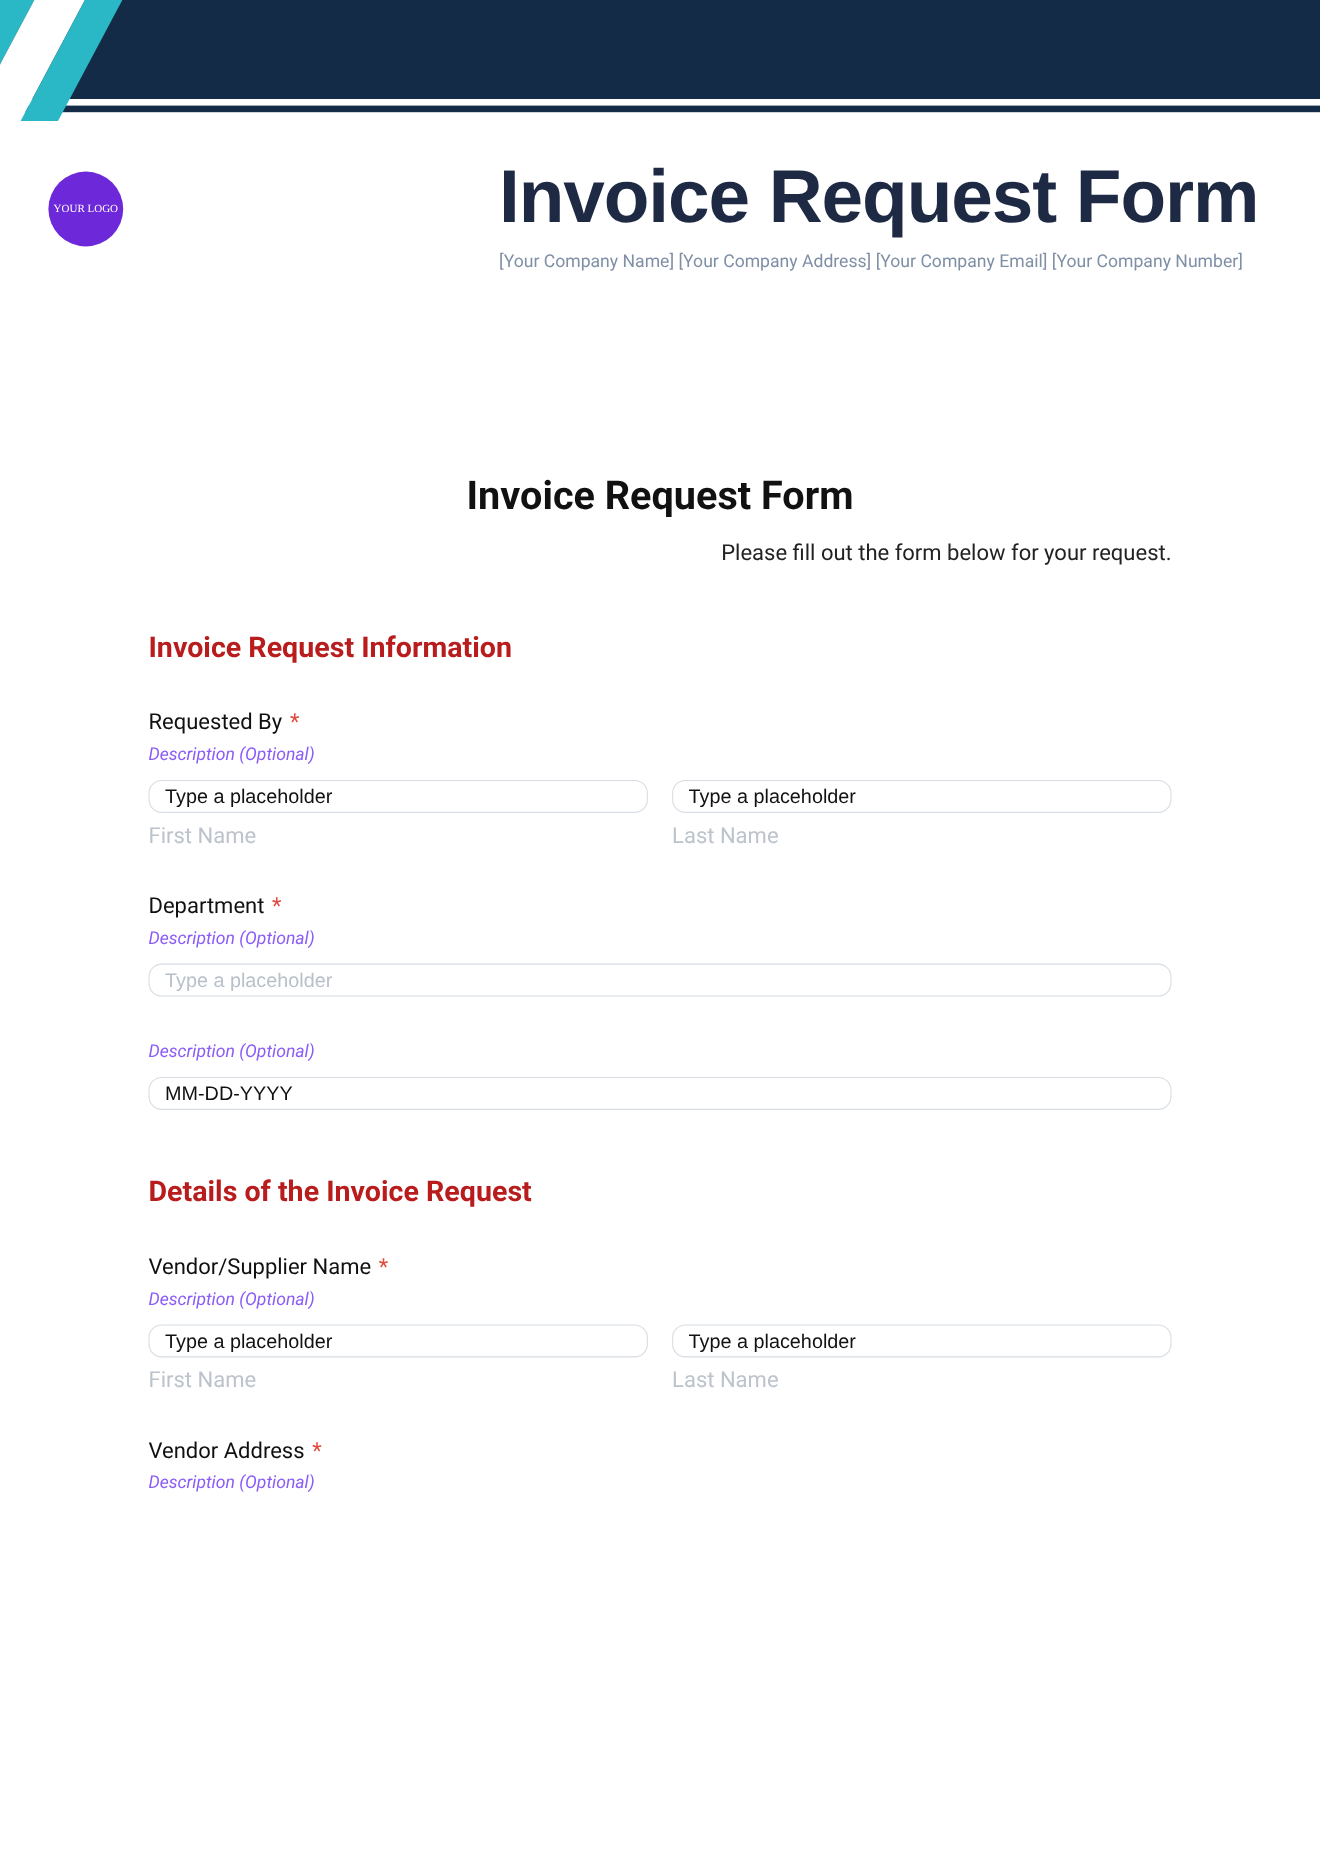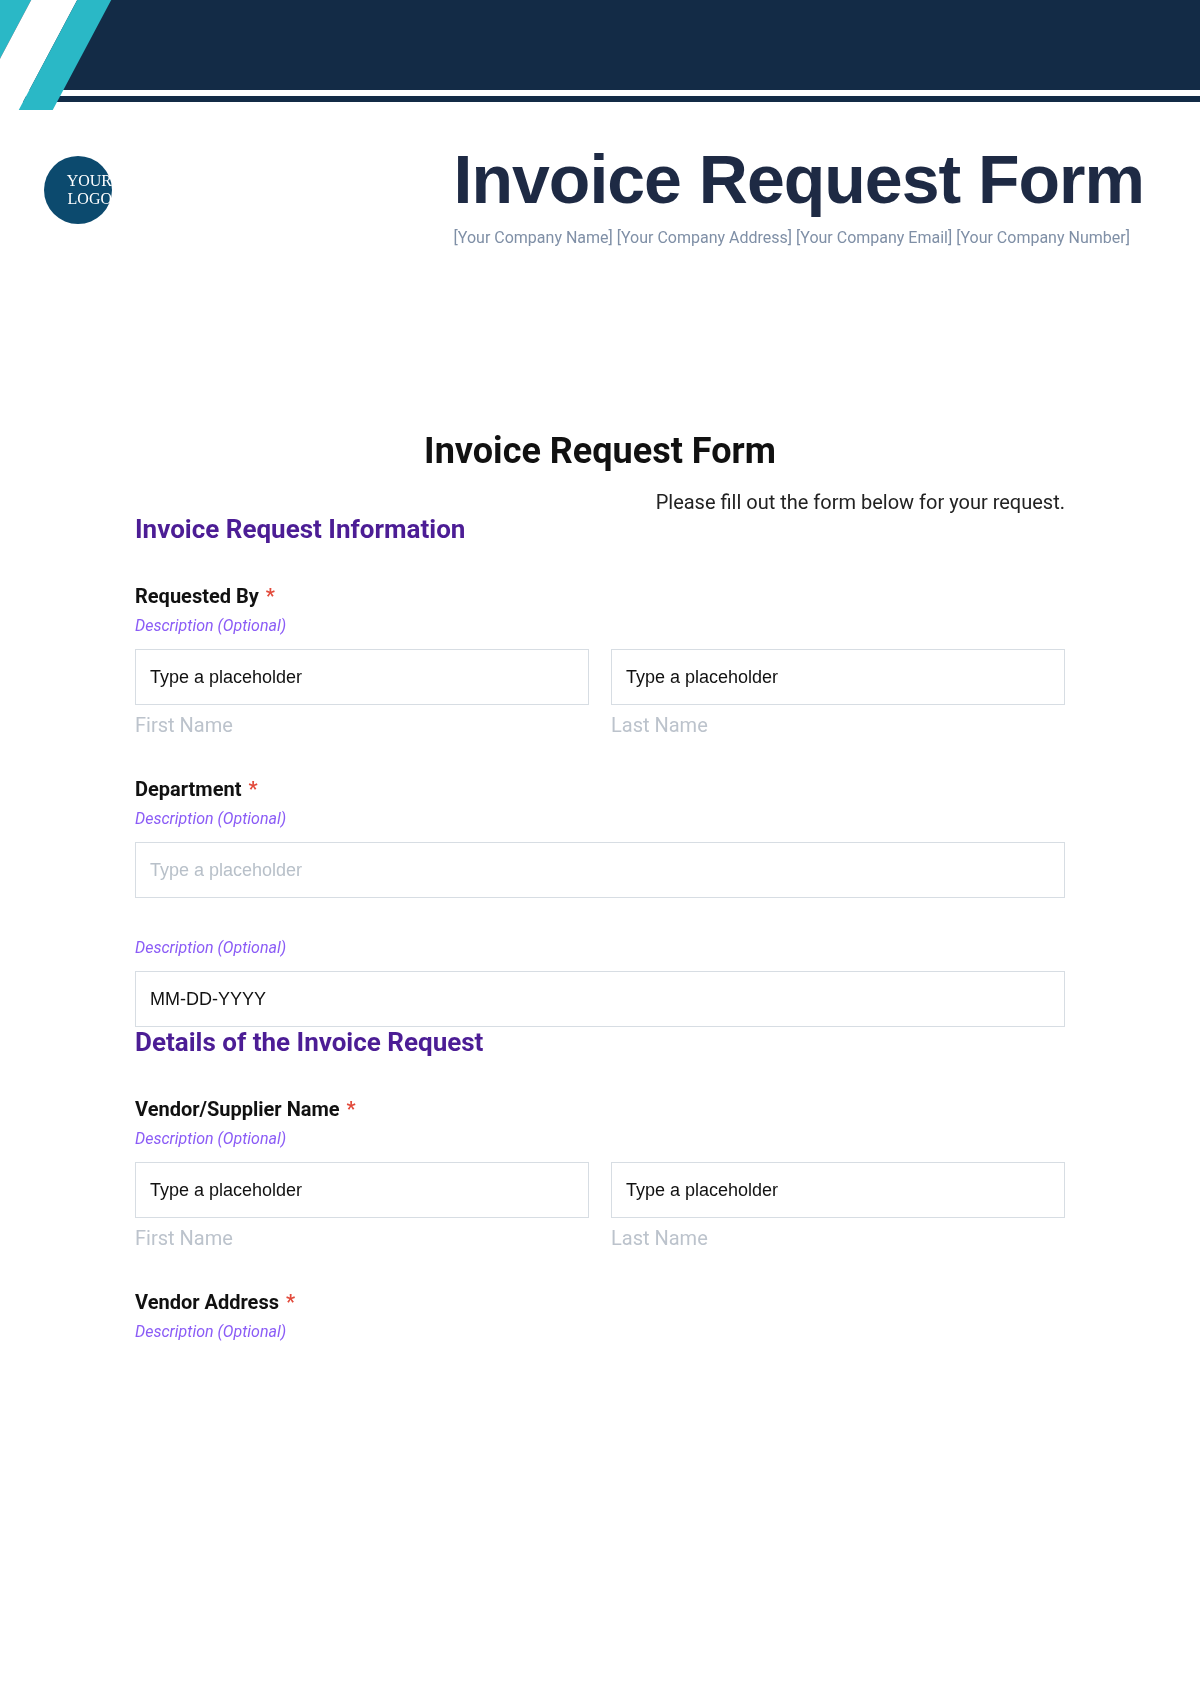--- a/index.html
+++ b/index.html
@@ -10,50 +10,50 @@
   .hdr { height: 130px; position: relative; }
   .hdr-bar { position: absolute; left: 0; right: 0; top: 0; height: 90px; background: #132b46; }
   .hdr-line { position: absolute; left: 0; right: 0; top: 96px; height: 6px; background: #132b46; }
   .hdr-slash-wrap { position: absolute; left: -40px; top: -20px; width: 260px; height: 180px; transform: skewX(-28deg); overflow: visible; }
   .teal-1 { position: absolute; left: 0; top: 10px; width: 34px; height: 180px; background: #2ab8c6; }
   .teal-2 { position: absolute; left: 80px; top: 10px; width: 34px; height: 120px; background: #2ab8c6; }
   .white-cut { position: absolute; left: 34px; top: 10px; width: 46px; height: 180px; background: #fff; }
 
   .logo-circle {
     position: absolute; left: 44px; top: 156px; width: 68px; height: 68px; border-radius: 50%;
-    background: #0c4a6e; color: #fff; display: flex; align-items: center; justify-content: center;
-    font-family: Georgia, "Times New Roman", serif; font-size: 16px; line-height: 1.1; text-align: right;
+    background: #6d28d9; color: #fff; display: flex; align-items: center; justify-content: center;
+    font-family: Georgia, "Times New Roman", serif; font-size: 10px; line-height: 1.1; text-align: right;
   }
 
   .title-row { position: absolute; right: 56px; top: 140px; text-align: left; }
   .big-title {
     color: #1e2a44; font-weight: 900; font-size: 68px; letter-spacing: -1px;
     font-family: Arial, Helvetica, sans-serif;
   }
   .subline {
     color: #7f8fa6; font-size: 16px; margin-top: 10px;
   }
 
   .content { width: 930px; margin: 0 auto; padding-top: 260px; }
   .form-title { font-size: 36px; font-weight: 700; text-align: center; color: #111; margin-top: 40px; }
   .form-desc  { font-size: 20px; text-align: right; color: #222; margin-top: 18px; }
 
-  .section-h { font-size: 26px; font-weight: 700; color: #4c1d95; }
+  .section-h { font-size: 26px; font-weight: 700; color: #b91c1c; margin-top: 60px; }
 
   .field { margin-top: 40px; }
-  .field-label { font-size: 20px; font-weight: 700; color: #111; }
+  .field-label { font-size: 20px; font-weight: 400; color: #111; }
   .req { color: #e24a3b; margin-left: 2px; }
   .field-desc { font-size: 16px; font-style: italic; color: #8b5cf6; margin-top: 8px; }
 
   .row2 { display: flex; gap: 22px; margin-top: 14px; }
   .row1 { margin-top: 14px; }
   .col  { flex: 1; }
 
   input.text {
-    width: 100%; height: 56px; border: 1px solid #d7dde3; border-radius: 0;
+    width: 100%; height: 30px; border: 1px solid #d7dde3; border-radius: 12px;
     font-size: 18px; padding: 0 14px; color: #111; background: #fff; outline: none;
   }
   input.text::placeholder { color: #b8c0c9; font-style: normal; }
   input.text.ph-visible { color: #111; } 
   .sublabel { font-size: 20px; color: #bcc3cc; margin-top: 8px; }
 </style>
 </head>
 <body>
 
 <div class="page">

